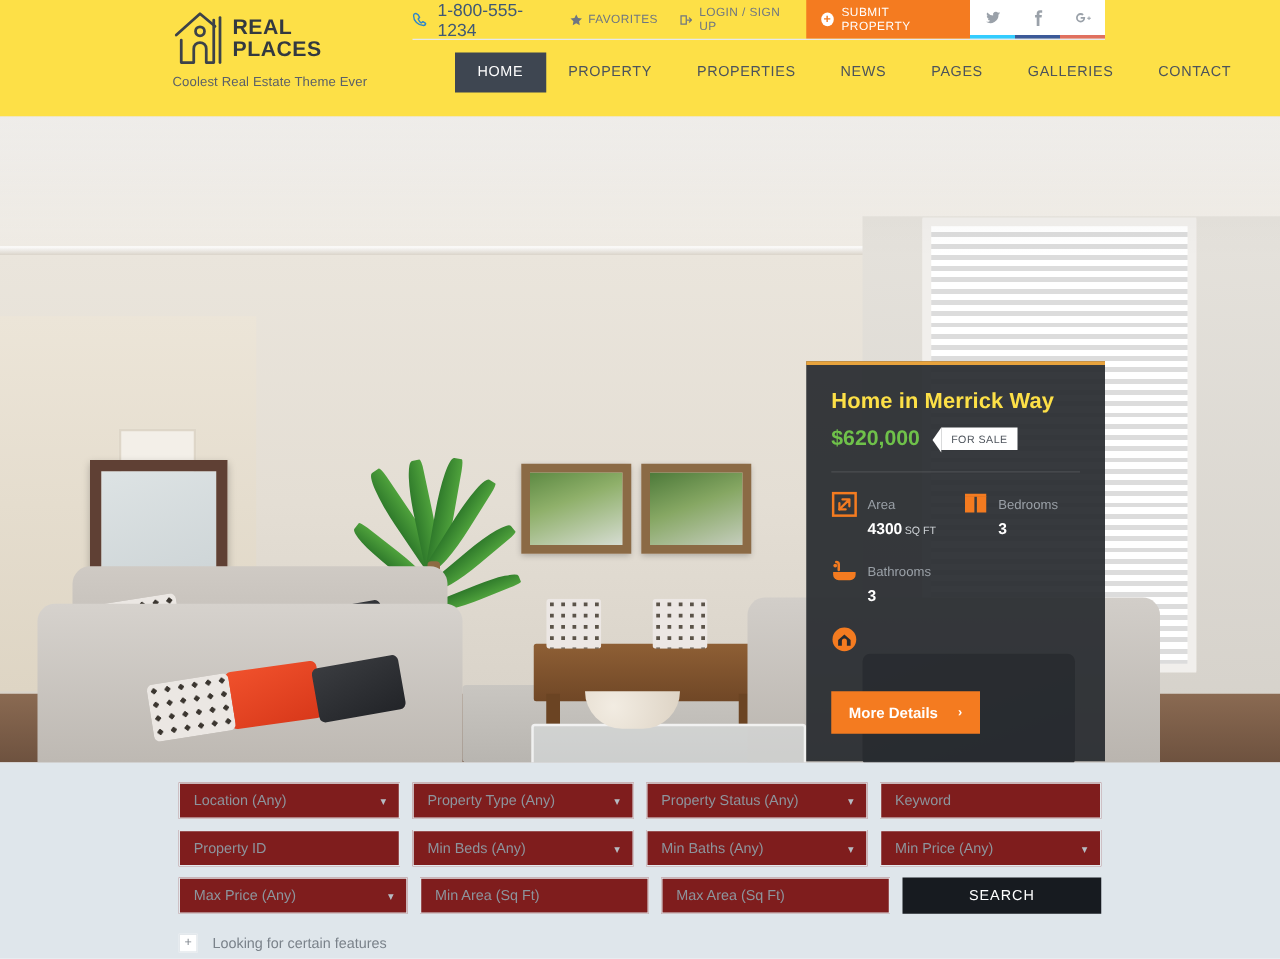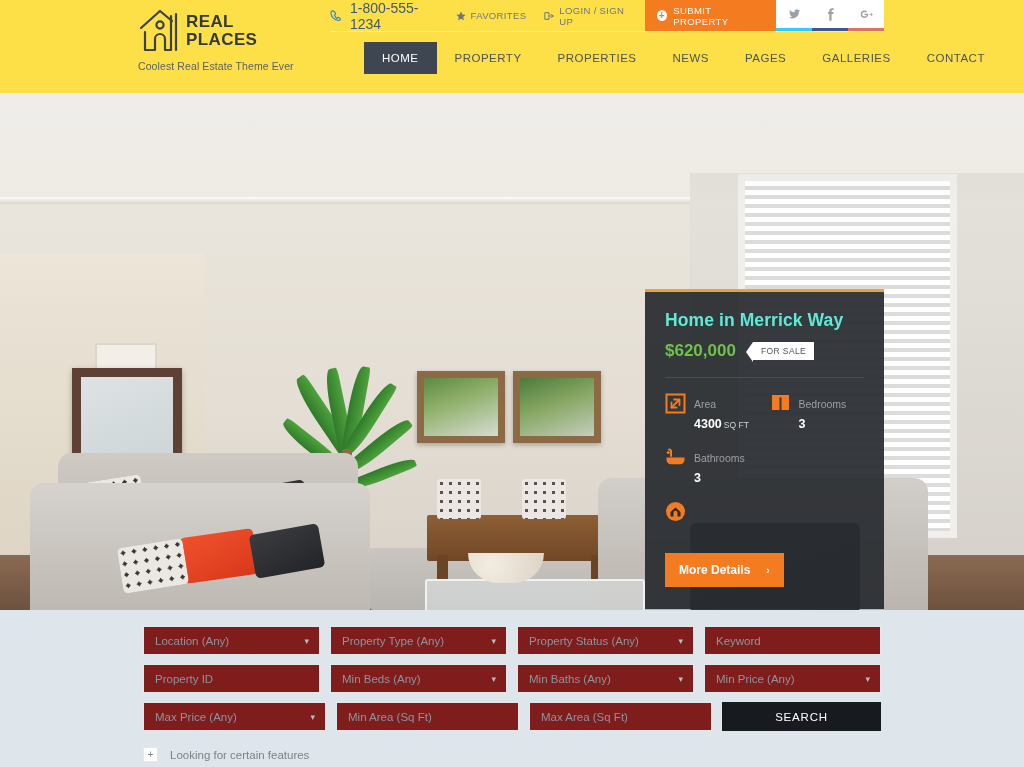--- a/index.html
+++ b/index.html
@@ -320,21 +320,21 @@
     position: absolute;
     left: 645px;
     top: 196px;
     width: 239px;
     background: rgba(40,43,47,.93);
     border-top: 3px solid #e8a33d;
     padding: 18px 20px 22px 20px;
     z-index: 20;
   }
   .prop-title {
-    color: #5eead4;
+    color: #fde047;
     font-size: 17.5px;
     font-weight: bold;
     letter-spacing: .1px;
     margin-bottom: 10px;
   }
   .price-row { display: flex; align-items: center; gap: 9px; padding-bottom: 16px; }
   .price {
     color: #6fc14a;
     font-size: 17px;
     font-weight: bold;

